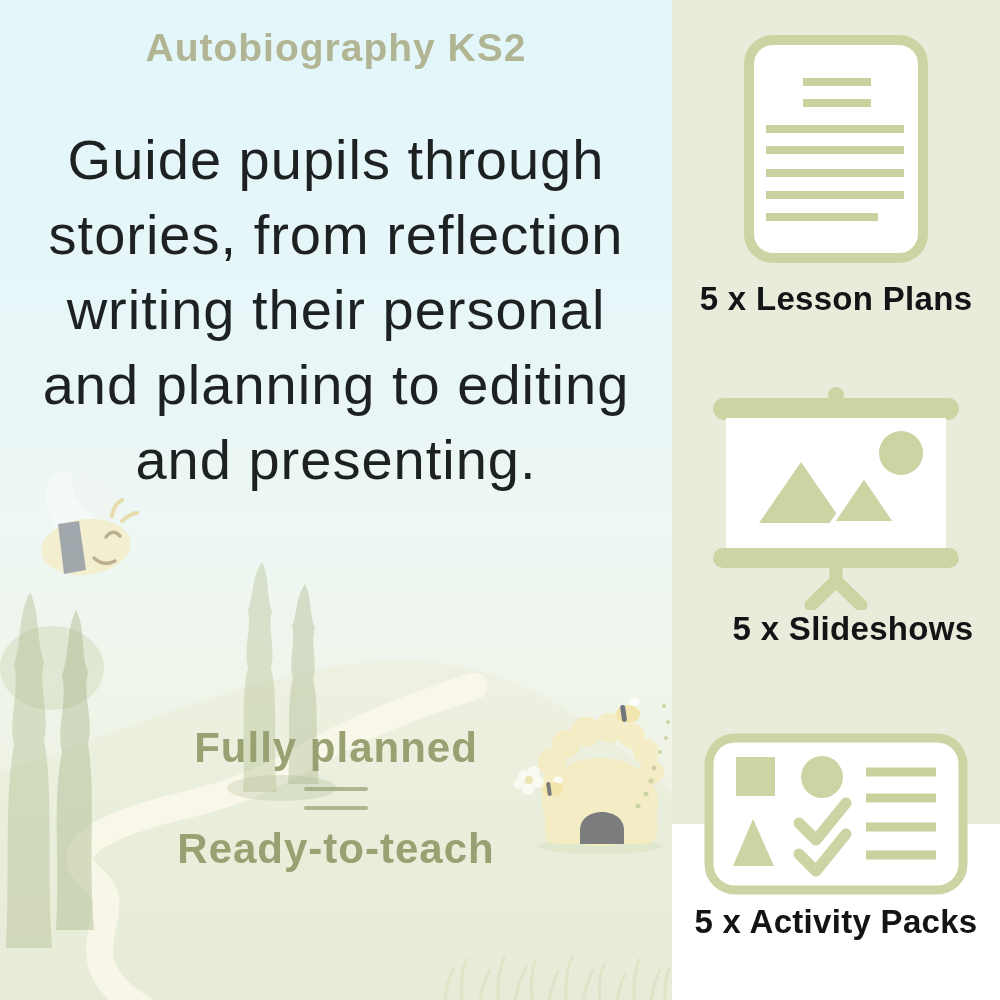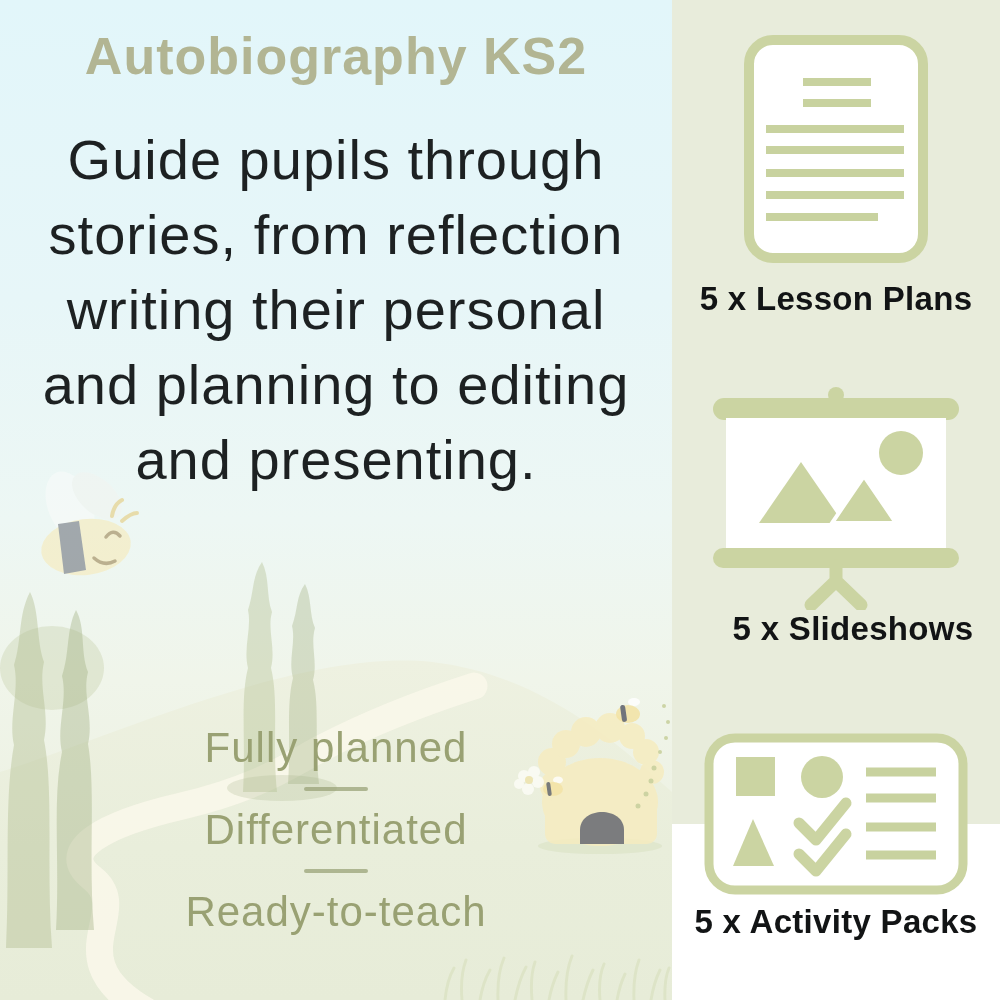--- a/index.html
+++ b/index.html
@@ -8,31 +8,31 @@
     font-family:"Liberation Sans","DejaVu Sans",sans-serif;
   }
   
   .left-panel{
     position:absolute;left:0;top:0;width:672px;height:1000px;
     background:linear-gradient(180deg,#e2f6fa 0%,#e7f6f8 30%,#edf7f4 52%,#f0f5ea 68%,#edf1e2 84%,#eef1e3 100%);
   }
   .landscape{position:absolute;left:0;top:0;width:672px;height:1000px;}
   .product-title{
     position:absolute;left:0;top:26px;width:672px;text-align:center;
-    font-size:52px;font-weight:bold;letter-spacing:1px;color:#b2b593;
+    font-size:39px;font-weight:bold;letter-spacing:1px;color:#b2b593;
   }
   .product-description{
     position:absolute;left:0;top:122px;width:672px;text-align:center;
     font-size:56px;line-height:75px;letter-spacing:1px;color:#1d2122;
   }
   .features{
     position:absolute;left:0;top:724px;width:672px;text-align:center;
   }
   .feature-item{
-    font-size:42px;font-weight:normal;letter-spacing:1px;color:#99a173;
+    font-size:42px;font-weight:bold;letter-spacing:1px;color:#99a173;
     height:48px;line-height:48px;
   }
   .feature-divider{
     width:64px;height:4px;border-radius:2px;background:#9aa378;opacity:.75;
     margin:15px auto;
   }
   
   .right-panel{
     position:absolute;left:672px;top:0;width:328px;height:824px;
     background:#e8ecdb;
@@ -160,21 +160,20 @@
       <div>Guide pupils through</div>
       <div>stories, from reflection</div>
       <div>writing their personal</div>
       <div>and planning to editing</div>
       <div>and presenting.</div>
     </div>
 
     <div class="features">
       <div class="feature-item">Fully planned</div>
       <div class="feature-divider"></div>
-      <div class="feature-item">Differentiated</div>
       <div class="feature-divider"></div>
       <div class="feature-item">Ready-to-teach</div>
     </div>
   </div>
 
   <div class="right-panel">
 
     <div class="resource-item group-1">
       <svg class="resource-icon" width="184" height="228" viewBox="0 0 184 228" aria-hidden="true">
         <rect x="5" y="5" width="174" height="218" rx="24" fill="#ffffff" stroke="#cbd4a2" stroke-width="10"></rect>

